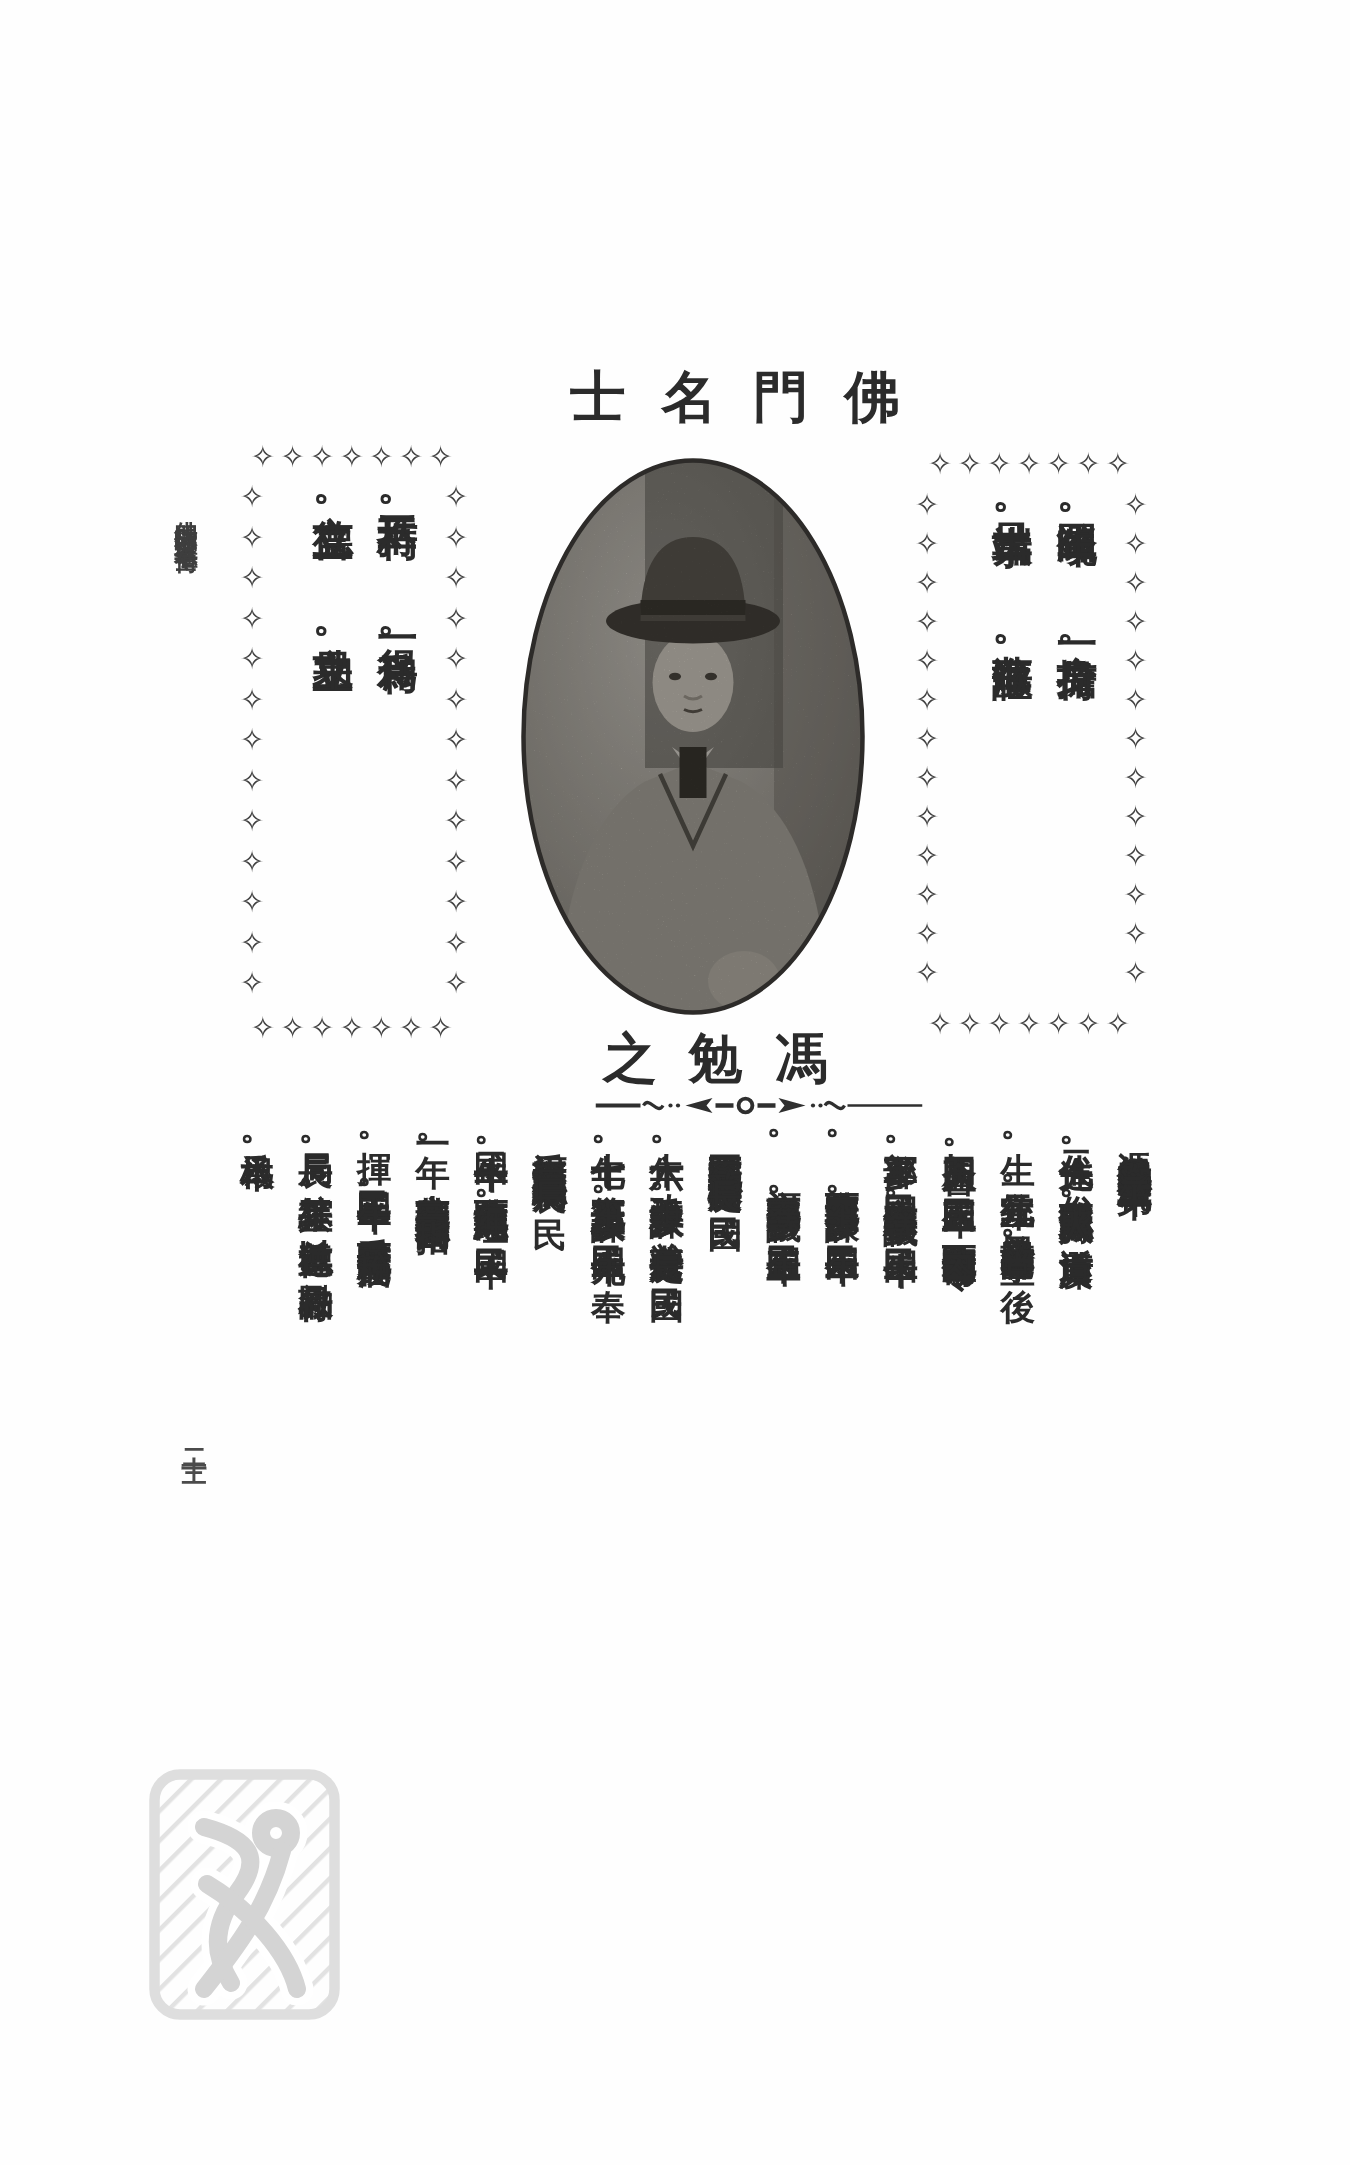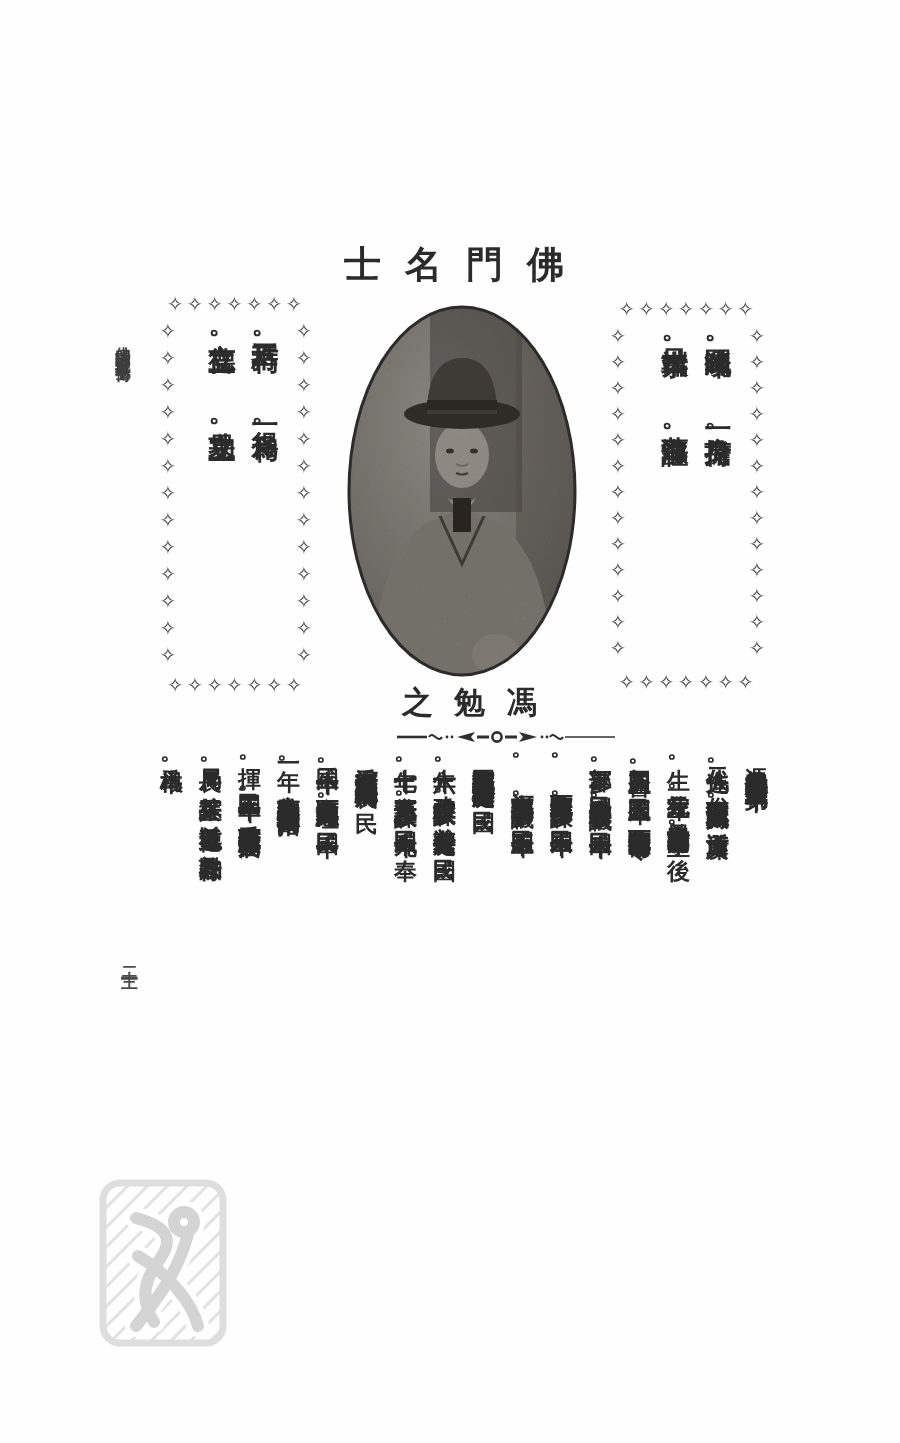--- a/index.html
+++ b/index.html
@@ -1,20 +1,20 @@
 <!DOCTYPE html>
 <html><head>
 <meta charset="utf-8">
 <style>
   html,body{margin:0;padding:0;background:#e9e9e9;}
   .page{position:relative;width:900px;height:1443px;background:#fefefe;overflow:hidden;
         font-family:"Liberation Serif",serif;color:#2b2b2b;}
   .v{writing-mode:vertical-rl;}
 
-  .title{position:absolute;left:344px;top:240px;font-size:37px;font-weight:700;
+  .title{position:absolute;left:380px;top:240px;font-size:37px;font-weight:700;
          letter-spacing:24px;white-space:nowrap;}
   .margin-caption{position:absolute;left:112px;top:335px;font-size:15.5px;
          letter-spacing:2.5px;color:#3e3e3e;font-weight:600;}
 
   .obox{position:absolute;}
   .obox-right{left:606px;top:296px;width:163px;height:399px;}
   .obox-left{left:156px;top:291px;width:160px;height:407px;}
   .ob{position:absolute;color:#414141;font-family:"DejaVu Sans",sans-serif;}
   .obh{left:0;right:0;height:26px;line-height:26px;text-align:center;
        font-size:20px;letter-spacing:3px;}
@@ -22,21 +22,21 @@
   .ob-bottom{bottom:0;}
   .vstrip{top:27px;bottom:27px;width:24px;white-space:pre-line;line-height:26px;
           font-size:20px;text-align:center;}
   .obox-left .vstrip{line-height:27px;}
   .ob-left{left:0;}
   .ob-rightedge{right:0;}
   .obox-text{position:absolute;top:31px;right:30px;height:340px;font-size:27px;
              line-height:43px;letter-spacing:1px;font-weight:700;white-space:pre-line;}
 
   .photo{position:absolute;left:344px;top:302px;}
-  .pname{position:absolute;left:402px;top:682px;font-size:31px;font-weight:700;
+  .pname{position:absolute;left:402px;top:682px;font-size:36px;font-weight:700;
          letter-spacing:21px;white-space:nowrap;}
   .divider{position:absolute;left:397px;top:727px;}
 
   .bio{position:absolute;right:124px;top:750px;height:488px;font-size:23px;
        line-height:39px;letter-spacing:1.2px;font-weight:600;white-space:pre-line;}
 
   .pagenum{position:absolute;left:118px;top:953px;font-size:17px;letter-spacing:4px;
            color:#4b4b4b;font-weight:600;}
   .watermark{position:absolute;left:96px;top:1176px;}
 </style>

